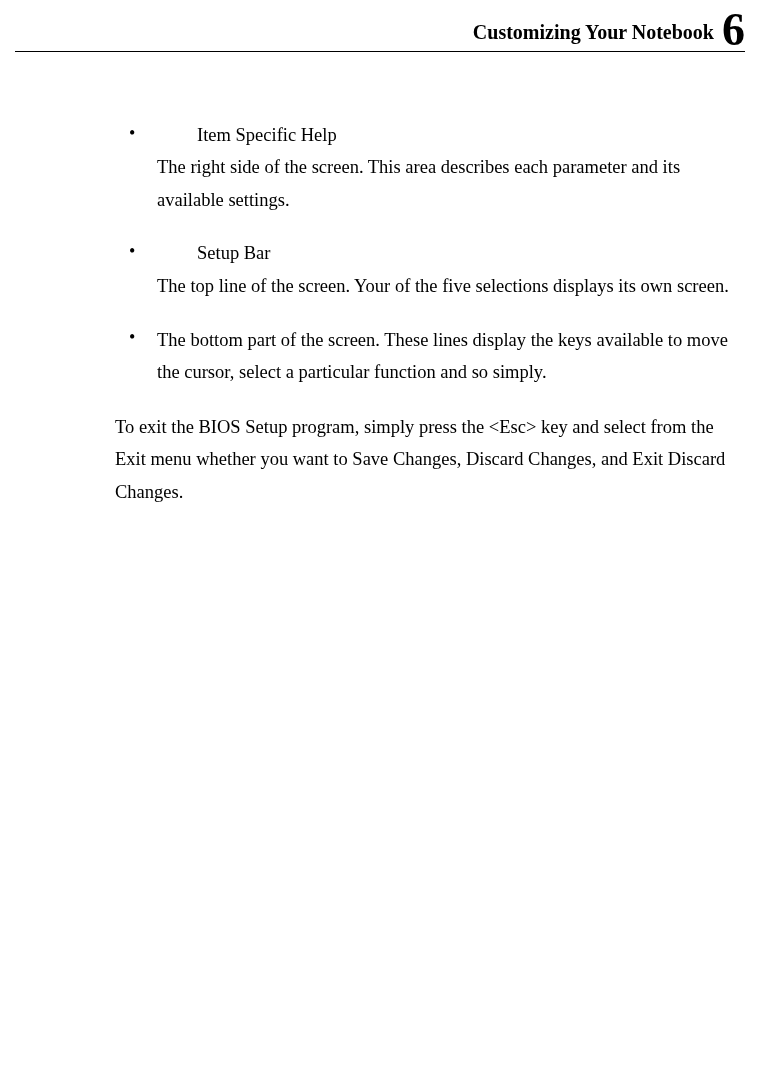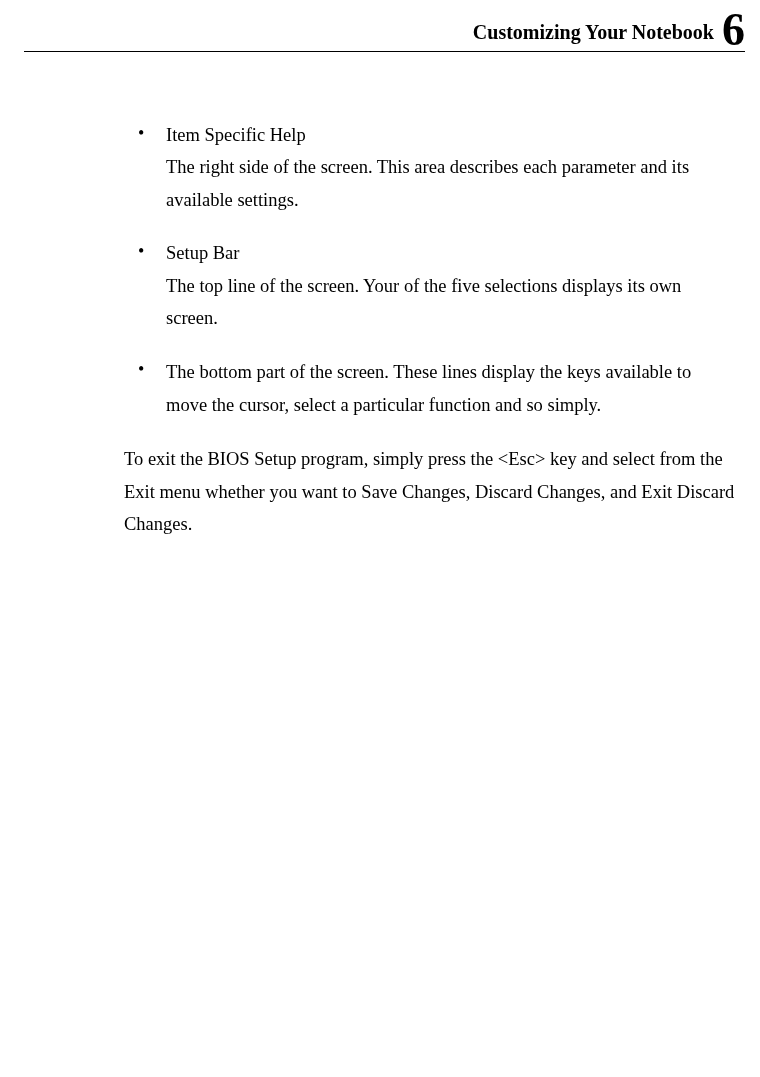--- a/index.html
+++ b/index.html
@@ -11,21 +11,21 @@
       width: 760px;
       height: 1077px;
       background: #ffffff;
       font-family: Garamond, Georgia, 'Times New Roman', serif;
       color: #000000;
       position: relative;
     }
     .page {
       width: 100%;
       height: 100%;
-      padding: 5px 15px 15px 24px;
+      padding: 5px 15px 15px 15px;
       position: relative;
     }
     .header {
       text-align: right;
       border-bottom: 1.5px solid #000;
       padding-bottom: 0;
       margin-bottom: 68px;
       display: flex;
       justify-content: flex-end;
       align-items: baseline;
@@ -63,20 +63,21 @@
       position: absolute;
       left: 14px;
       top: 0;
       font-size: 18px;
       line-height: 1.5;
     }
     .item-title {
       font-size: 18.5px;
       line-height: 1.7;
       font-family: Garamond, Georgia, 'Times New Roman', serif;
+      margin-left: 40px;
     }
     .item-description {
       font-size: 18.5px;
       line-height: 1.75;
       font-family: Garamond, Georgia, 'Times New Roman', serif;
     }
     .paragraph {
       font-size: 18.5px;
       line-height: 1.75;
       font-family: Garamond, Georgia, 'Times New Roman', serif;

